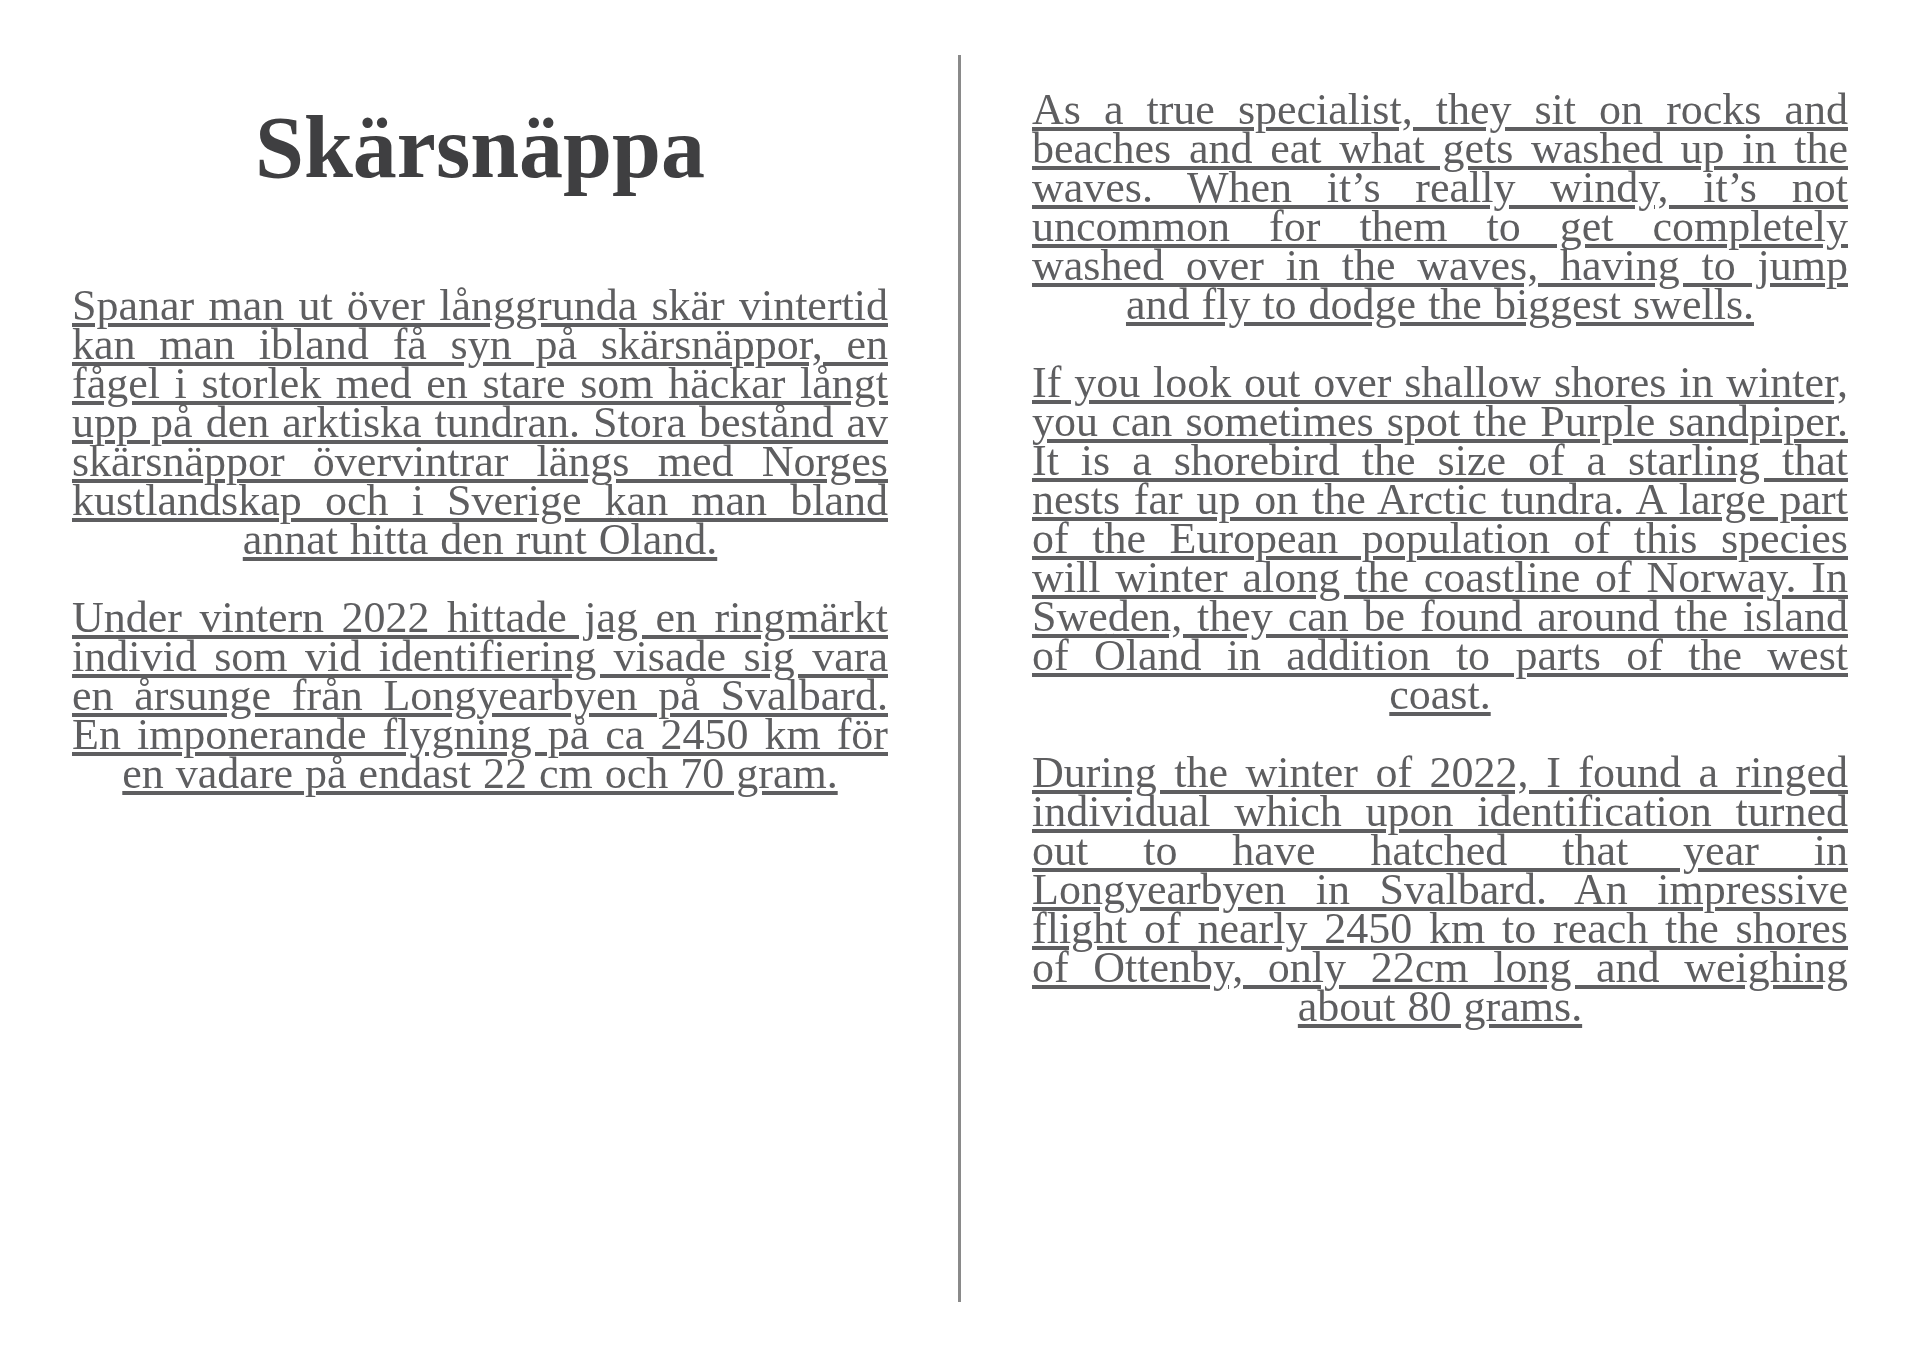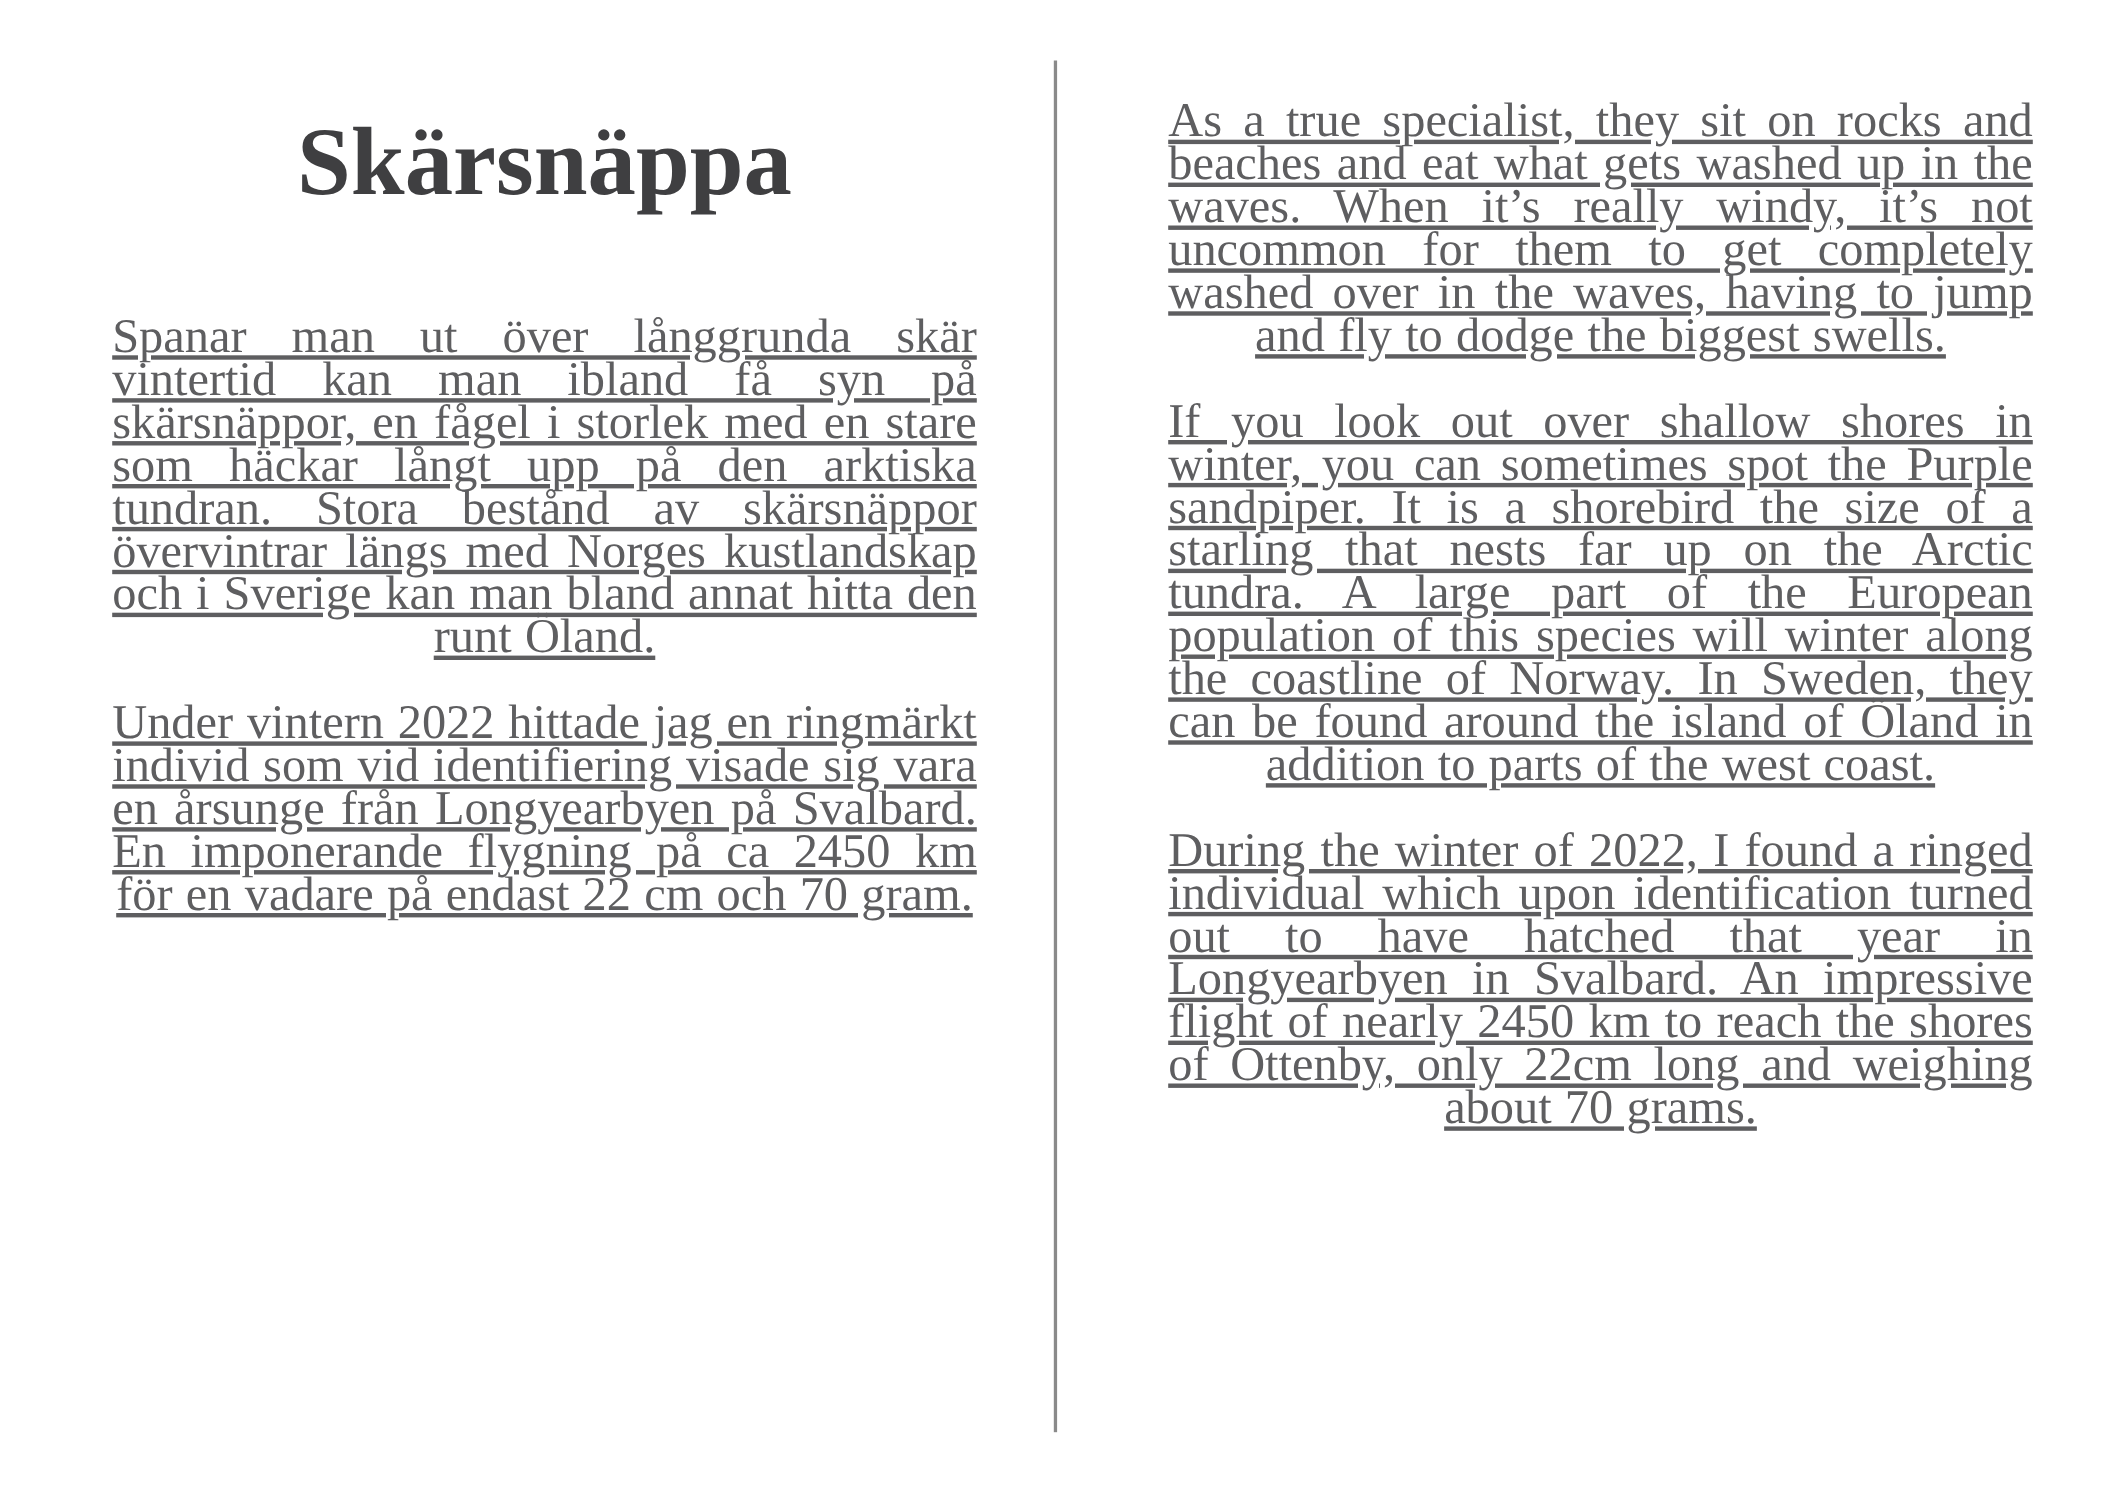--- a/index.html
+++ b/index.html
@@ -16,21 +16,20 @@
   .page {
     position: relative;
     width: 1920px;
     height: 1357px;
     display: flex;
   }
   .column {
     width: 960px;
     box-sizing: border-box;
     padding: 0 72px;
-    margin-left: 30px;
   }
   .divider {
     position: absolute;
     left: 958px;
     top: 55px;
     width: 3px;
     height: 1247px;
     background: var(--divider, #8a8a8a);
   }
   .title {
@@ -64,16 +63,16 @@
     <h1 class="title">Skärsnäppa</h1>
     <p class="body-text">Spanar man ut över långgrunda skär vintertid kan man ibland få syn på skärsnäppor, en fågel i storlek med en stare som häckar långt upp på den arktiska tundran. Stora bestånd av skärsnäppor övervintrar längs med Norges kustlandskap och i Sverige kan man bland annat hitta den runt Öland.</p>
     <p class="body-text">Under vintern 2022 hittade jag en ringmärkt individ som vid identifiering visade sig vara en årsunge från Longyearbyen på Svalbard. En imponerande flygning på ca 2450 km för en vadare på endast 22 cm och 70 gram.</p>
   </section>
 
   <div class="divider"></div>
 
   <section class="column">
     <p class="body-text">As a true specialist, they sit on rocks and beaches and eat what gets washed up in the waves. When it’s really windy, it’s not uncommon for them to get completely washed over in the waves, having to jump and fly to dodge the biggest swells.</p>
     <p class="body-text">If you look out over shallow shores in winter, you can sometimes spot the Purple sandpiper. It is a shorebird the size of a starling that nests far up on the Arctic tundra. A large part of the European population of this species will winter along the coastline of Norway. In Sweden, they can be found around the island of Öland in addition to parts of the west coast.</p>
-    <p class="body-text">During the winter of 2022, I found a ringed individual which upon identification turned out to have hatched that year in Longyearbyen in Svalbard. An impressive flight of nearly 2450 km to reach the shores of Ottenby, only 22cm long and weighing about 70 grams.</p>
+    <p class="body-text">During the winter of 2022, I found a ringed individual which upon identification turned out to have hatched that year in Longyearbyen in Svalbard. An impressive flight of nearly 2450 km to reach the shores of Ottenby, only 22cm long and weighing about 80 grams.</p>
   </section>
 
 </div>
 
 </body></html>

